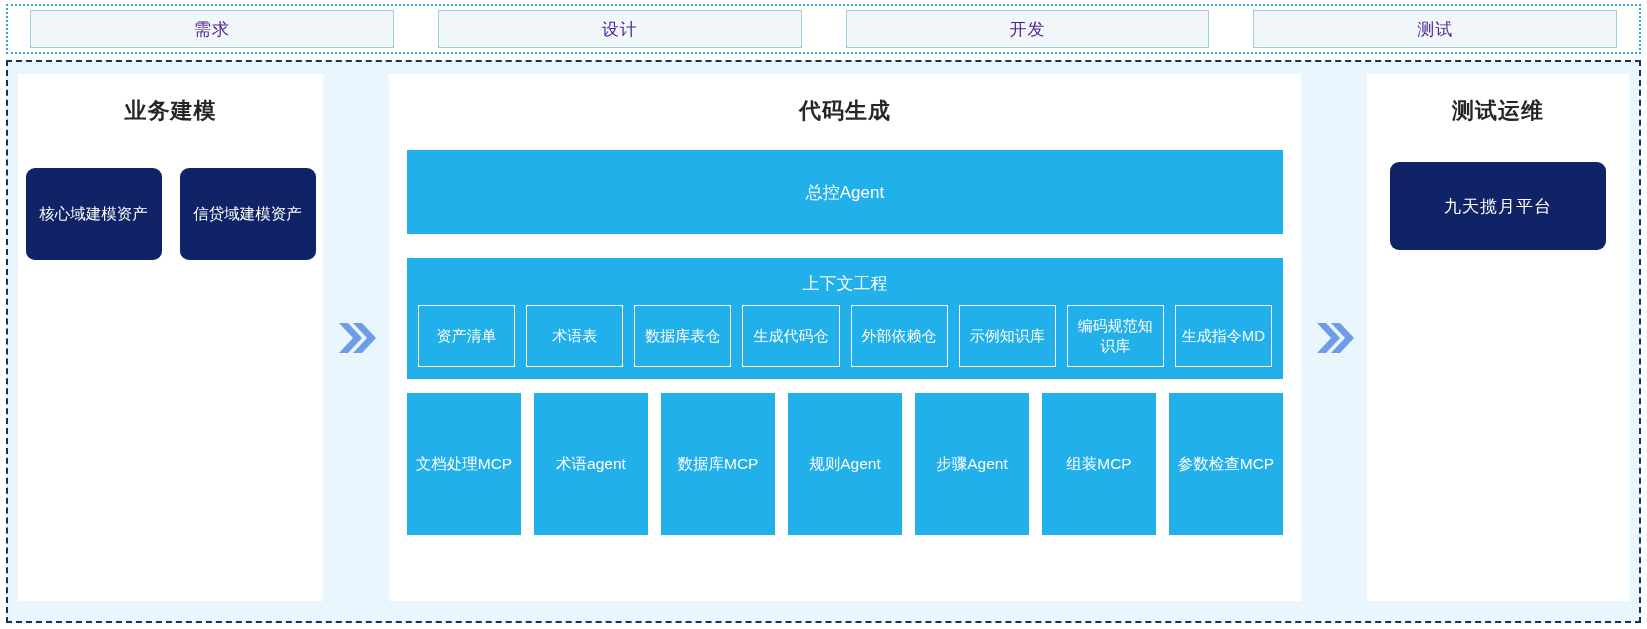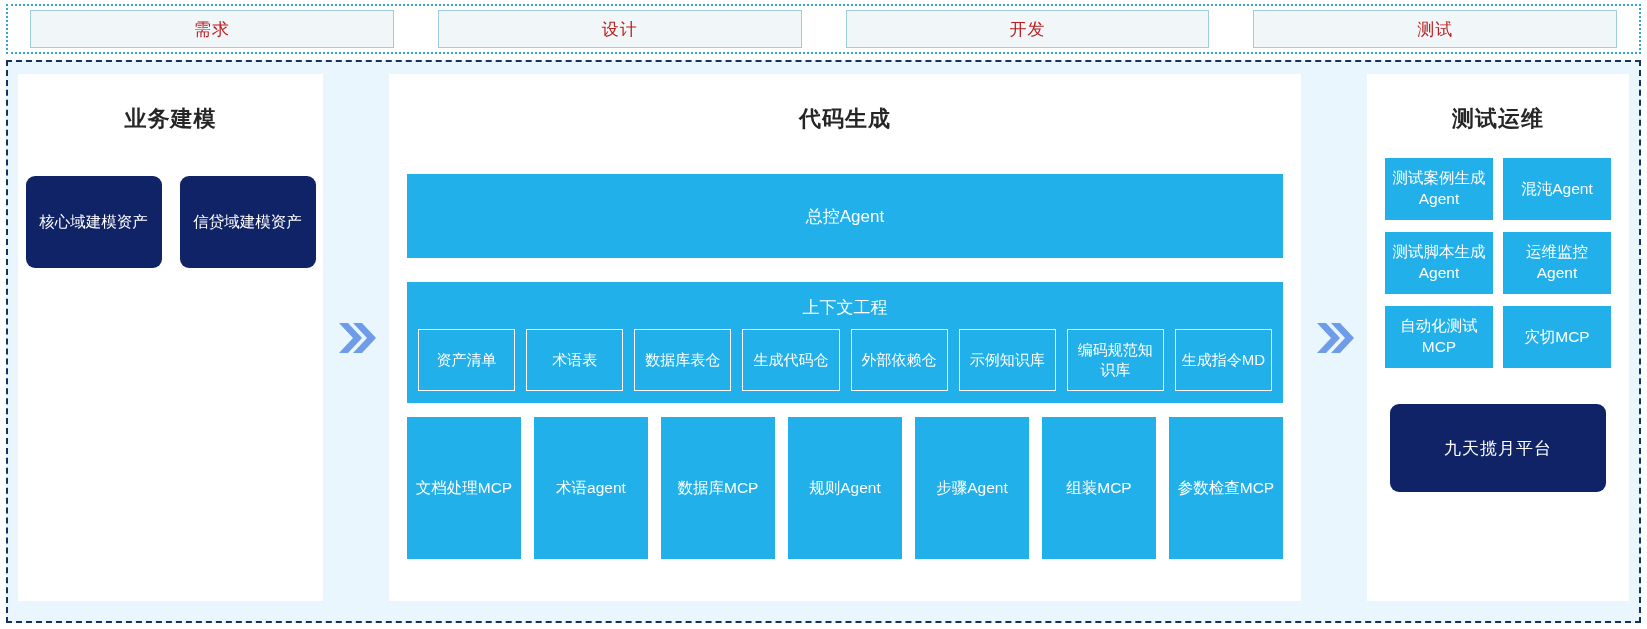--- a/index.html
+++ b/index.html
@@ -18,21 +18,21 @@
     background: #ffffff;
     display: flex; align-items: center;
     padding: 0 22px;
     gap: 44px;
   }
   .phase-box {
     flex: 1 1 0; height: 38px;
     background: #f1f6f9;
     border: 1px solid #9ccede;
     display: flex; align-items: center; justify-content: center;
-    font-size: 17px; color: #b91c1c; letter-spacing: 1px;
+    font-size: 17px; color: #4c1d95; letter-spacing: 1px;
   }
 
   
   .main-wrap {
     position: absolute; left: 6px; top: 60px; width: 1635px; height: 563px;
     border: 2px dashed #16325c;
     background: #e9f6fd;
     display: flex; align-items: stretch;
     padding: 12px 10px 20px 10px;
   }
@@ -48,21 +48,21 @@
 
   .arrow-col {
     width: 66px;
     display: flex; align-items: center; justify-content: center;
     background: transparent;
   }
   .chev { display:block; }
 
   .panel-title {
     font-size: 22px; font-weight: bold; color: #262626;
-    margin: 22px 0 0 0; letter-spacing: 1px;
+    margin: 14px 0 0 0; letter-spacing: 1px;
     text-align:center;
   }
 
   
   .left-asset-row {
     display: flex; gap: 18px; margin-top: 42px; justify-content: center;
   }
   .asset-card {
     width: 136px; height: 92px; border-radius: 9px;
     background: #102366; color: #ffffff;
@@ -76,21 +76,21 @@
   .agent-card {
     width: 74px; height: 118px;
     background: #22b0ea; color: #ffffff;
     display: flex; align-items: center; justify-content: center;
     text-align: center; font-size: 15.5px; line-height: 1.45;
   }
 
   
   .center-inner { width: 100%; display:flex; flex-direction: column; align-items: stretch; }
   .ctrl-bar {
-    margin-top: 40px; height: 84px;
+    margin-top: 24px; height: 84px;
     background: #22b0ea; color: #fff;
     display: flex; align-items: center; justify-content: center;
     font-size: 17px;
   }
   .ctx-block {
     margin-top: 24px;
     background: #22b0ea; color: #fff;
     padding: 9px 11px 12px;
   }
   .ctx-title { text-align: center; font-size: 17px; padding: 5px 0 10px; }
@@ -242,40 +242,20 @@
     <div class="arrow-col">
       <svg class="chev" width="40" height="34" viewBox="0 0 40 34">
         <path d="M3 2 L17 17 L3 32 L12 32 L26 17 L12 2 Z" fill="#6f9ce8"></path>
         <path d="M17 2 L31 17 L17 32 L26 32 L40 17 L26 2 Z" fill="#6f9ce8"></path>
       </svg>
     </div>
 
     <div class="panel panel-right">
       <div class="panel-title">测试运维</div>
 
-      <div class="right-grid">
-        <div class="test-card">
-          <span>测试案例生成Agent</span>
-        </div>
-        <div class="test-card">
-          <span>混沌Agent</span>
-        </div>
-        <div class="test-card">
-          <span>测试脚本生成Agent</span>
-        </div>
-        <div class="test-card">
-          <span>运维监控Agent</span>
-        </div>
-        <div class="test-card">
-          <span>自动化测试MCP</span>
-        </div>
-        <div class="test-card">
-          <span>灾切MCP</span>
-        </div>
-      </div>
 
       <div class="platform-card">
         <span>九天揽月平台</span>
       </div>
     </div>
 
   </div>
 </div>
 
 </body></html>

